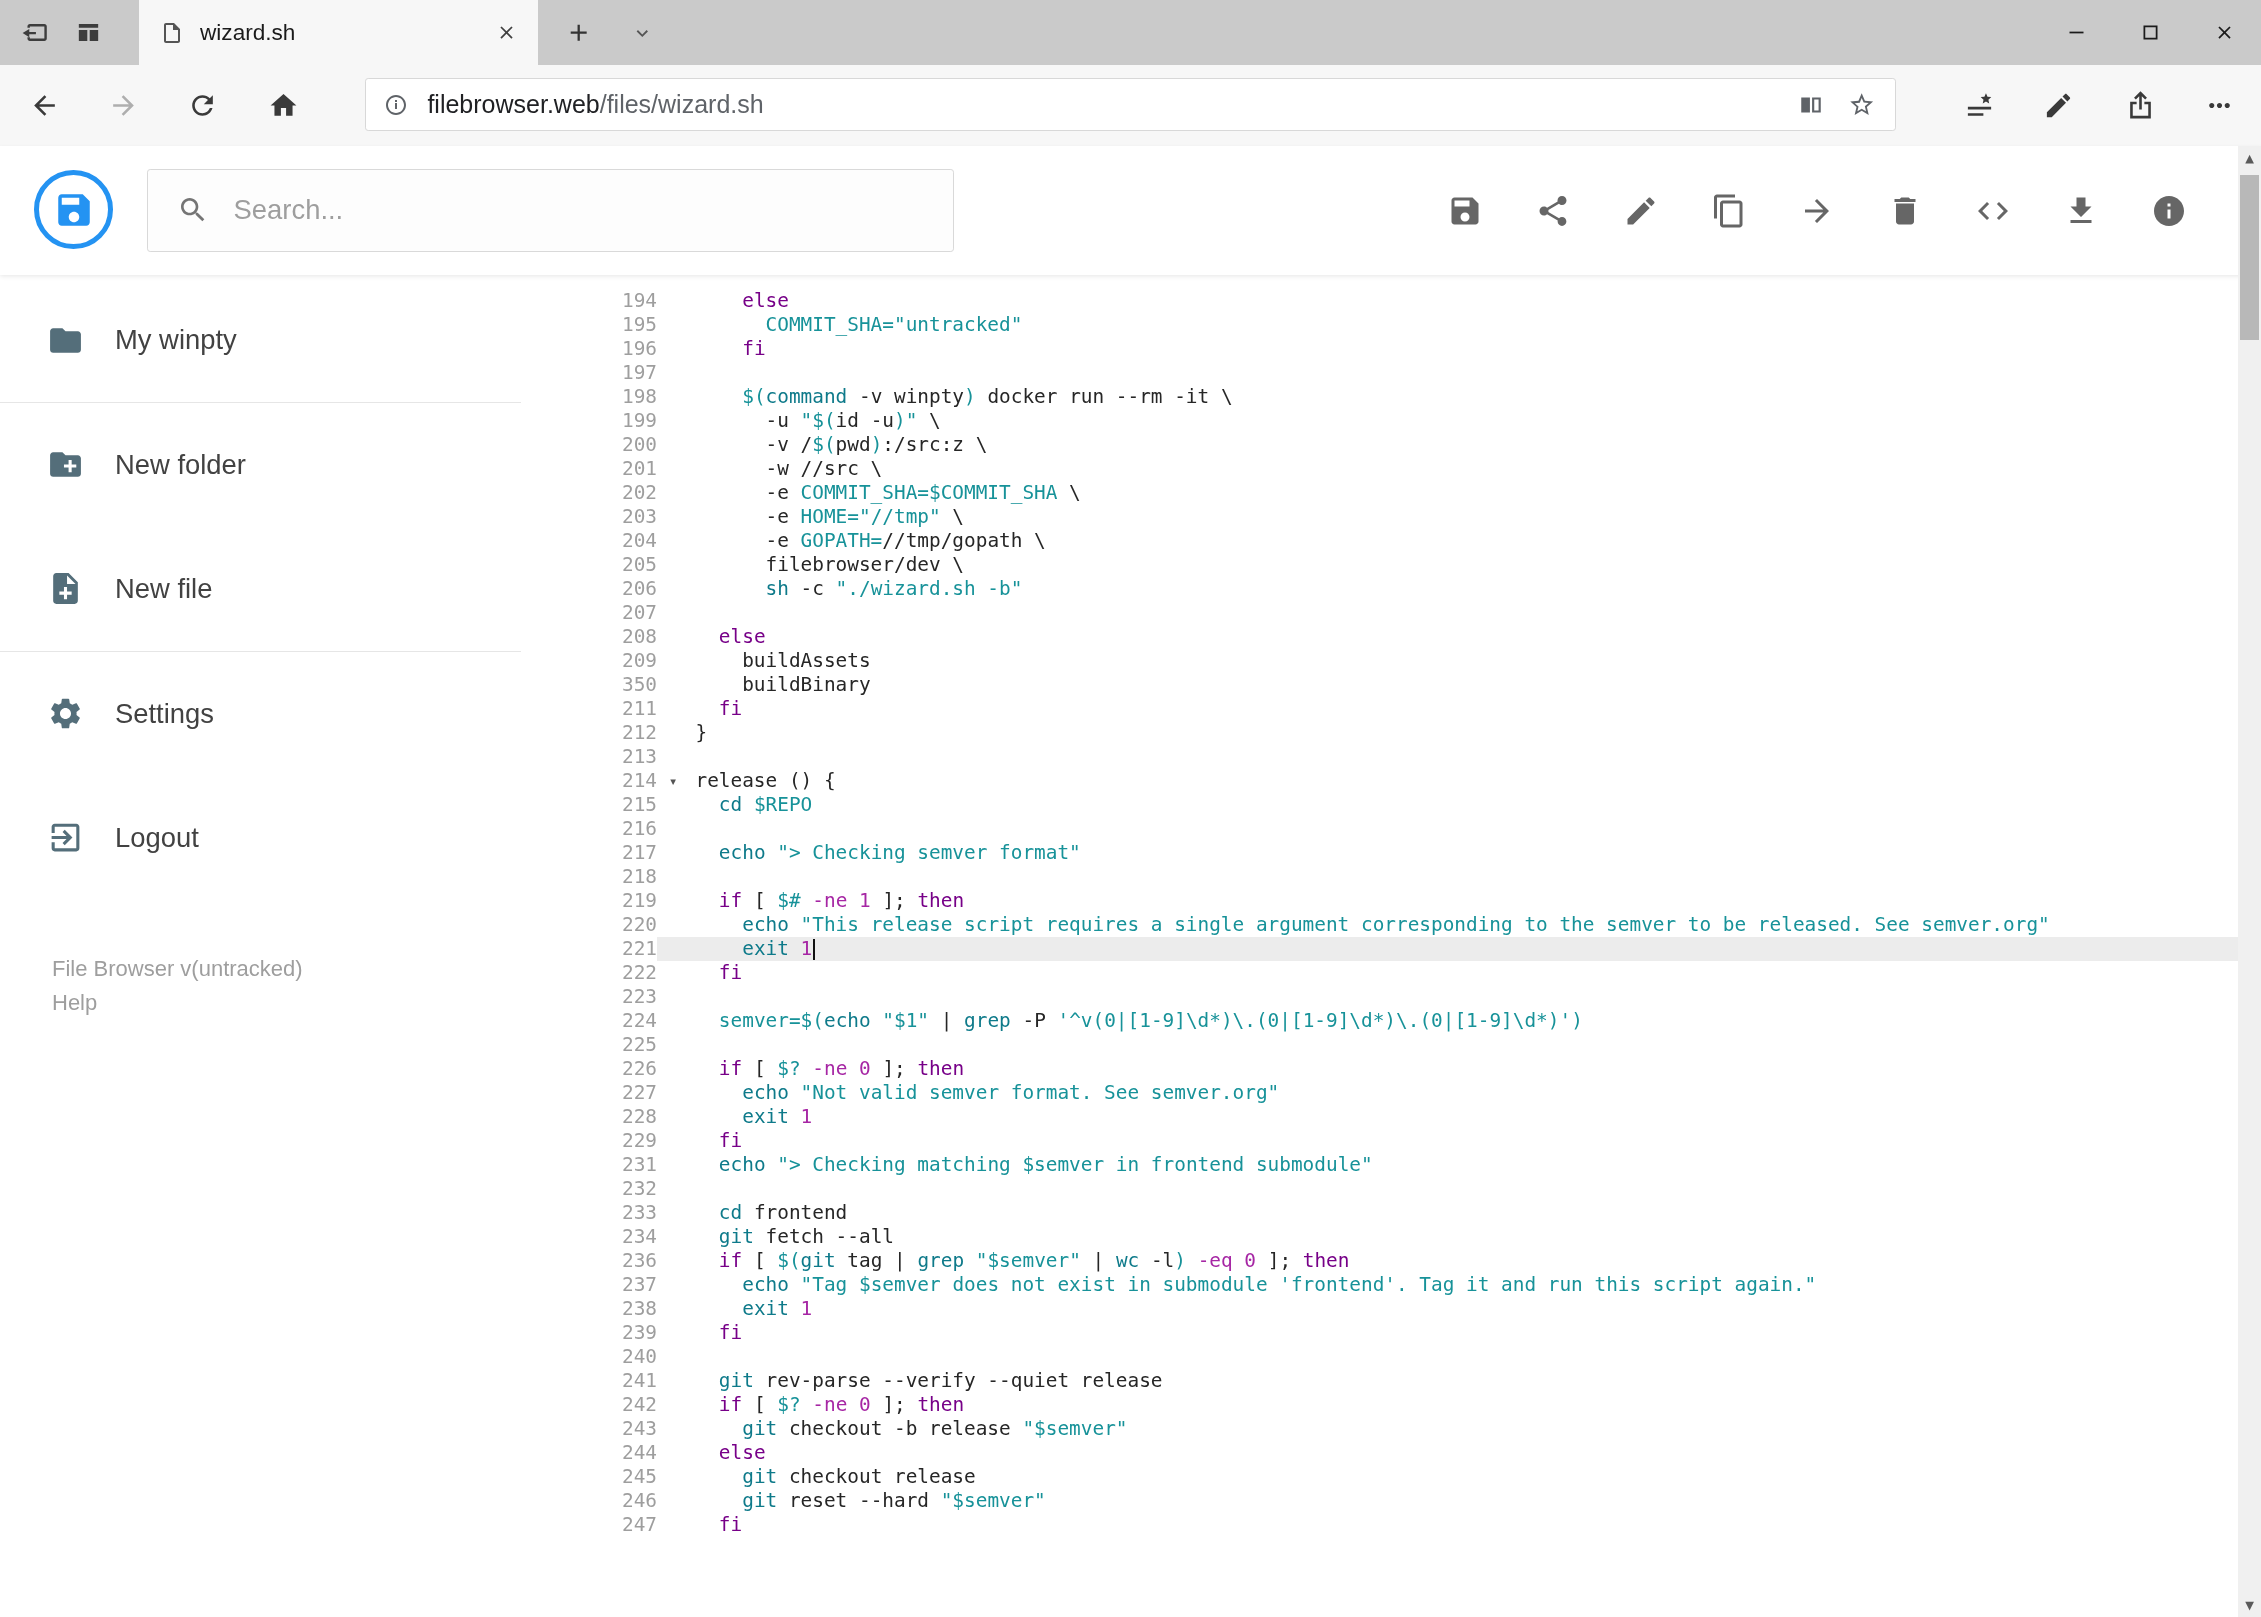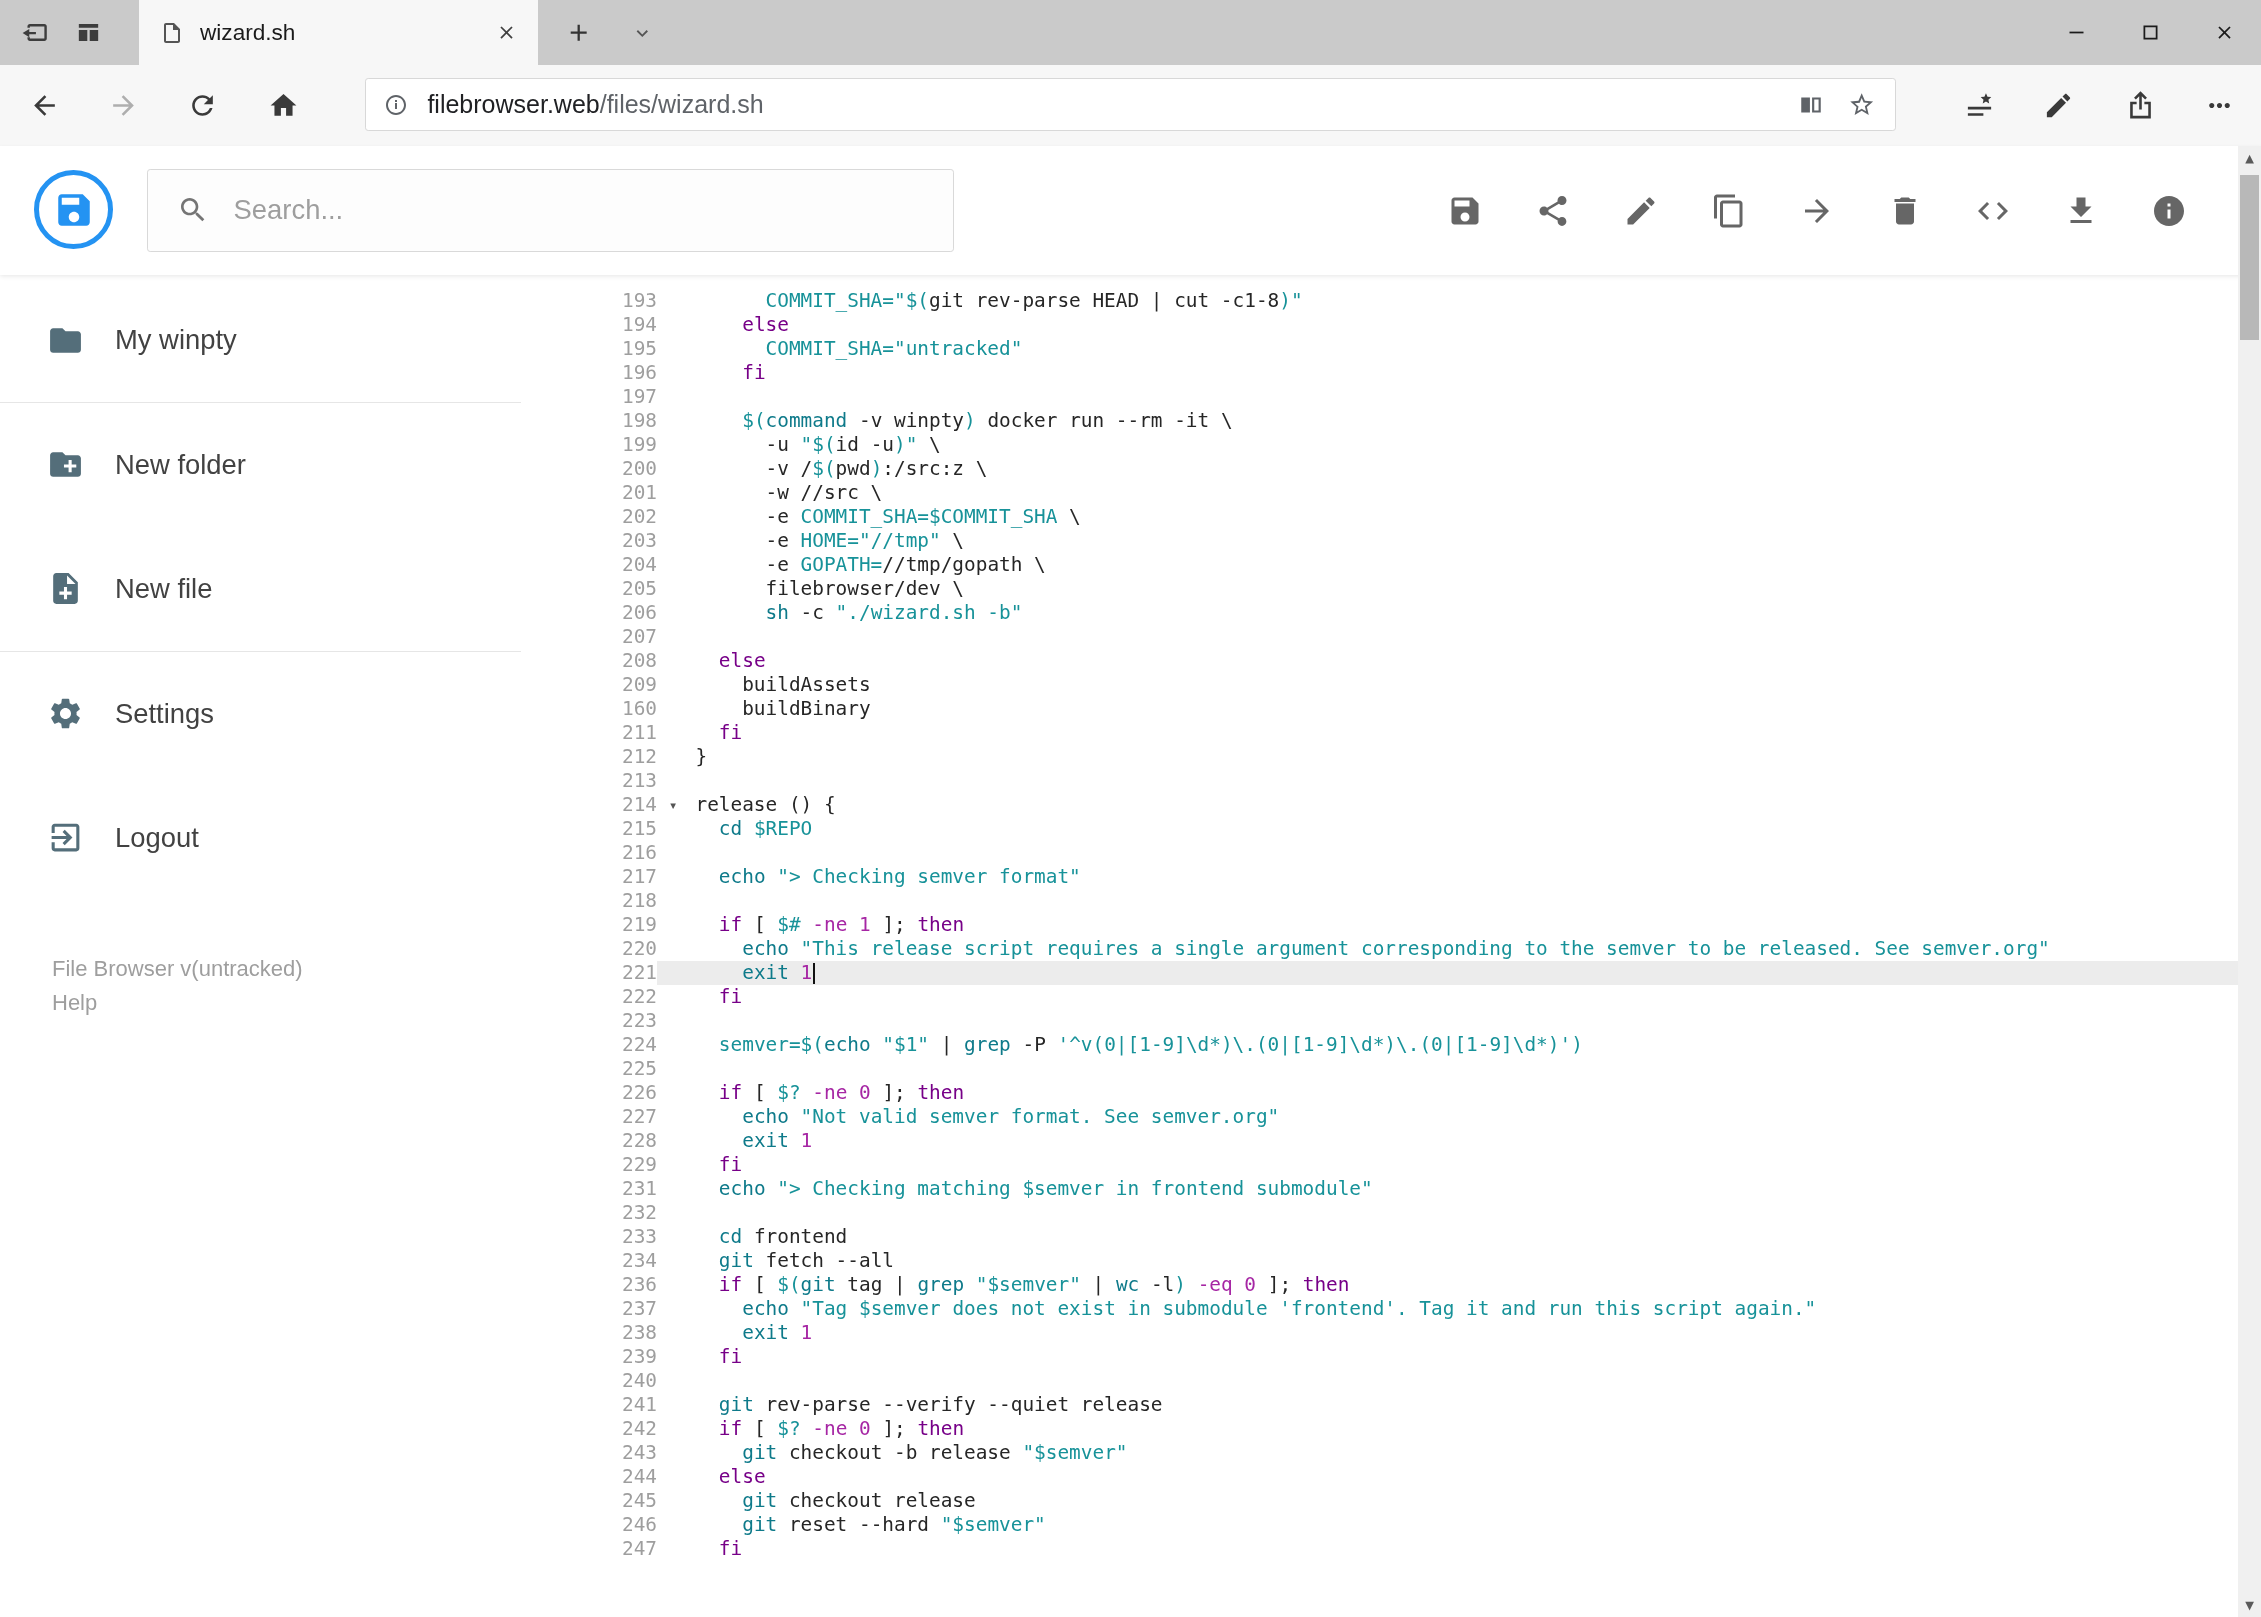--- a/index.html
+++ b/index.html
@@ -343,38 +343,37 @@
             <span class="sb-label">Logout</span>
           </div>
         </div>
       <div class="sb-footer">
         <div>File Browser v(untracked)</div>
         <div>Help</div>
       </div>
     </div>
     <div class="editor">
       <div>
-          <div class="cm-line"><span class="gutter">193</span><span class="line-content"><span class="fold"></span><span class="code"><span class="tok-pl">      </span><span class="tok-defn">COMMIT_SHA=</span><span class="tok-str">"$(</span><span class="tok-pl">git rev-parse HEAD | cut -c1-8</span><span class="tok-str">)"</span></span></span></div>
           <div class="cm-line"><span class="gutter">194</span><span class="line-content"><span class="fold"></span><span class="code"><span class="tok-pl">    </span><span class="tok-kw">else</span></span></span></div>
           <div class="cm-line"><span class="gutter">195</span><span class="line-content"><span class="fold"></span><span class="code"><span class="tok-pl">      </span><span class="tok-defn">COMMIT_SHA=</span><span class="tok-str">"untracked"</span></span></span></div>
           <div class="cm-line"><span class="gutter">196</span><span class="line-content"><span class="fold"></span><span class="code"><span class="tok-pl">    </span><span class="tok-kw">fi</span></span></span></div>
           <div class="cm-line"><span class="gutter">197</span><span class="line-content"><span class="fold"></span><span class="code"></span></span></div>
           <div class="cm-line"><span class="gutter">198</span><span class="line-content"><span class="fold"></span><span class="code"><span class="tok-pl">    </span><span class="tok-var">$(</span><span class="tok-bi">command</span><span class="tok-pl"> -v winpty</span><span class="tok-var">)</span><span class="tok-pl"> docker run --rm -it \</span></span></span></div>
           <div class="cm-line"><span class="gutter">199</span><span class="line-content"><span class="fold"></span><span class="code"><span class="tok-pl">      -u </span><span class="tok-str">"$(</span><span class="tok-pl">id -u</span><span class="tok-str">)"</span><span class="tok-pl"> \</span></span></span></div>
           <div class="cm-line"><span class="gutter">200</span><span class="line-content"><span class="fold"></span><span class="code"><span class="tok-pl">      -v /</span><span class="tok-var">$(</span><span class="tok-pl">pwd</span><span class="tok-var">)</span><span class="tok-pl">:/src:z \</span></span></span></div>
           <div class="cm-line"><span class="gutter">201</span><span class="line-content"><span class="fold"></span><span class="code"><span class="tok-pl">      -w //src \</span></span></span></div>
           <div class="cm-line"><span class="gutter">202</span><span class="line-content"><span class="fold"></span><span class="code"><span class="tok-pl">      -e </span><span class="tok-defn">COMMIT_SHA=</span><span class="tok-var">$COMMIT_SHA</span><span class="tok-pl"> \</span></span></span></div>
           <div class="cm-line"><span class="gutter">203</span><span class="line-content"><span class="fold"></span><span class="code"><span class="tok-pl">      -e </span><span class="tok-defn">HOME=</span><span class="tok-str">"//tmp"</span><span class="tok-pl"> \</span></span></span></div>
           <div class="cm-line"><span class="gutter">204</span><span class="line-content"><span class="fold"></span><span class="code"><span class="tok-pl">      -e </span><span class="tok-defn">GOPATH=</span><span class="tok-pl">//tmp/gopath \</span></span></span></div>
           <div class="cm-line"><span class="gutter">205</span><span class="line-content"><span class="fold"></span><span class="code"><span class="tok-pl">      filebrowser/dev \</span></span></span></div>
           <div class="cm-line"><span class="gutter">206</span><span class="line-content"><span class="fold"></span><span class="code"><span class="tok-pl">      </span><span class="tok-bi">sh</span><span class="tok-pl"> -c </span><span class="tok-str">"./wizard.sh -b"</span></span></span></div>
           <div class="cm-line"><span class="gutter">207</span><span class="line-content"><span class="fold"></span><span class="code"></span></span></div>
           <div class="cm-line"><span class="gutter">208</span><span class="line-content"><span class="fold"></span><span class="code"><span class="tok-pl">  </span><span class="tok-kw">else</span></span></span></div>
           <div class="cm-line"><span class="gutter">209</span><span class="line-content"><span class="fold"></span><span class="code"><span class="tok-pl">    buildAssets</span></span></span></div>
-          <div class="cm-line"><span class="gutter">160</span><span class="line-content"><span class="fold"></span><span class="code"><span class="tok-pl">    buildBinary</span></span></span></div>
+          <div class="cm-line"><span class="gutter">350</span><span class="line-content"><span class="fold"></span><span class="code"><span class="tok-pl">    buildBinary</span></span></span></div>
           <div class="cm-line"><span class="gutter">211</span><span class="line-content"><span class="fold"></span><span class="code"><span class="tok-pl">  </span><span class="tok-kw">fi</span></span></span></div>
           <div class="cm-line"><span class="gutter">212</span><span class="line-content"><span class="fold"></span><span class="code"><span class="tok-pl">}</span></span></span></div>
           <div class="cm-line"><span class="gutter">213</span><span class="line-content"><span class="fold"></span><span class="code"></span></span></div>
           <div class="cm-line"><span class="gutter">214</span><span class="line-content"><span class="fold">▾</span><span class="code"><span class="tok-pl">release () {</span></span></span></div>
           <div class="cm-line"><span class="gutter">215</span><span class="line-content"><span class="fold"></span><span class="code"><span class="tok-pl">  </span><span class="tok-bi">cd</span><span class="tok-pl"> </span><span class="tok-var">$REPO</span></span></span></div>
           <div class="cm-line"><span class="gutter">216</span><span class="line-content"><span class="fold"></span><span class="code"></span></span></div>
           <div class="cm-line"><span class="gutter">217</span><span class="line-content"><span class="fold"></span><span class="code"><span class="tok-pl">  </span><span class="tok-bi">echo</span><span class="tok-pl"> </span><span class="tok-str">"&gt; Checking semver format"</span></span></span></div>
           <div class="cm-line"><span class="gutter">218</span><span class="line-content"><span class="fold"></span><span class="code"></span></span></div>
           <div class="cm-line"><span class="gutter">219</span><span class="line-content"><span class="fold"></span><span class="code"><span class="tok-pl">  </span><span class="tok-kw">if</span><span class="tok-pl"> [ </span><span class="tok-var">$#</span><span class="tok-pl"> </span><span class="tok-op">-ne</span><span class="tok-pl"> </span><span class="tok-num">1</span><span class="tok-pl"> ]; </span><span class="tok-kw">then</span></span></span></div>
           <div class="cm-line"><span class="gutter">220</span><span class="line-content"><span class="fold"></span><span class="code"><span class="tok-pl">    </span><span class="tok-bi">echo</span><span class="tok-pl"> </span><span class="tok-str">"This release script requires a single argument corresponding to the semver to be released. See semver.org"</span></span></span></div>

